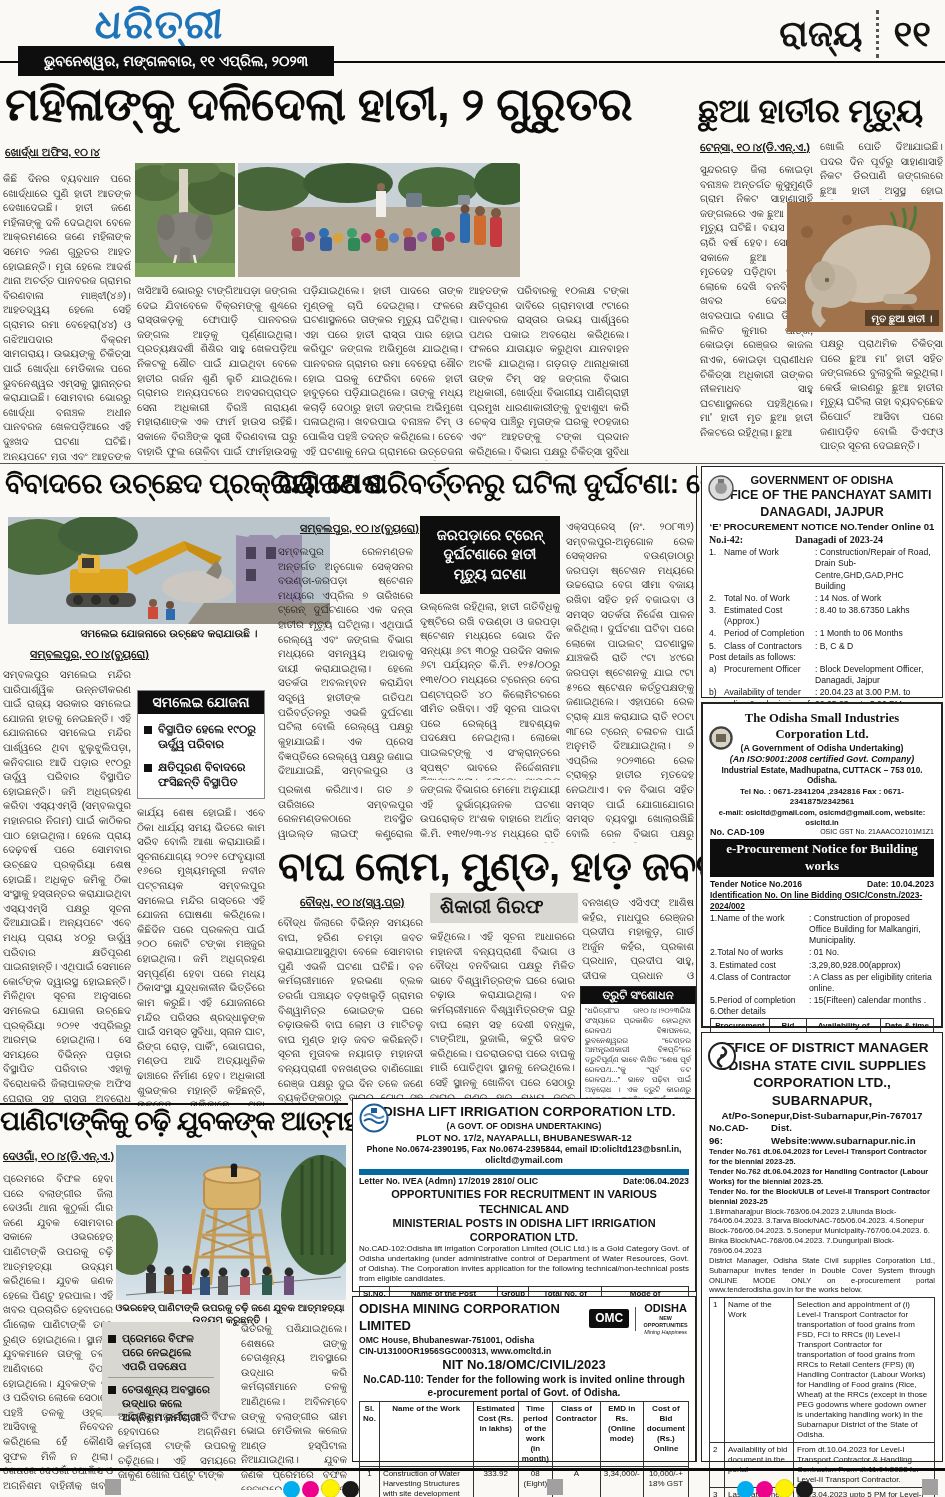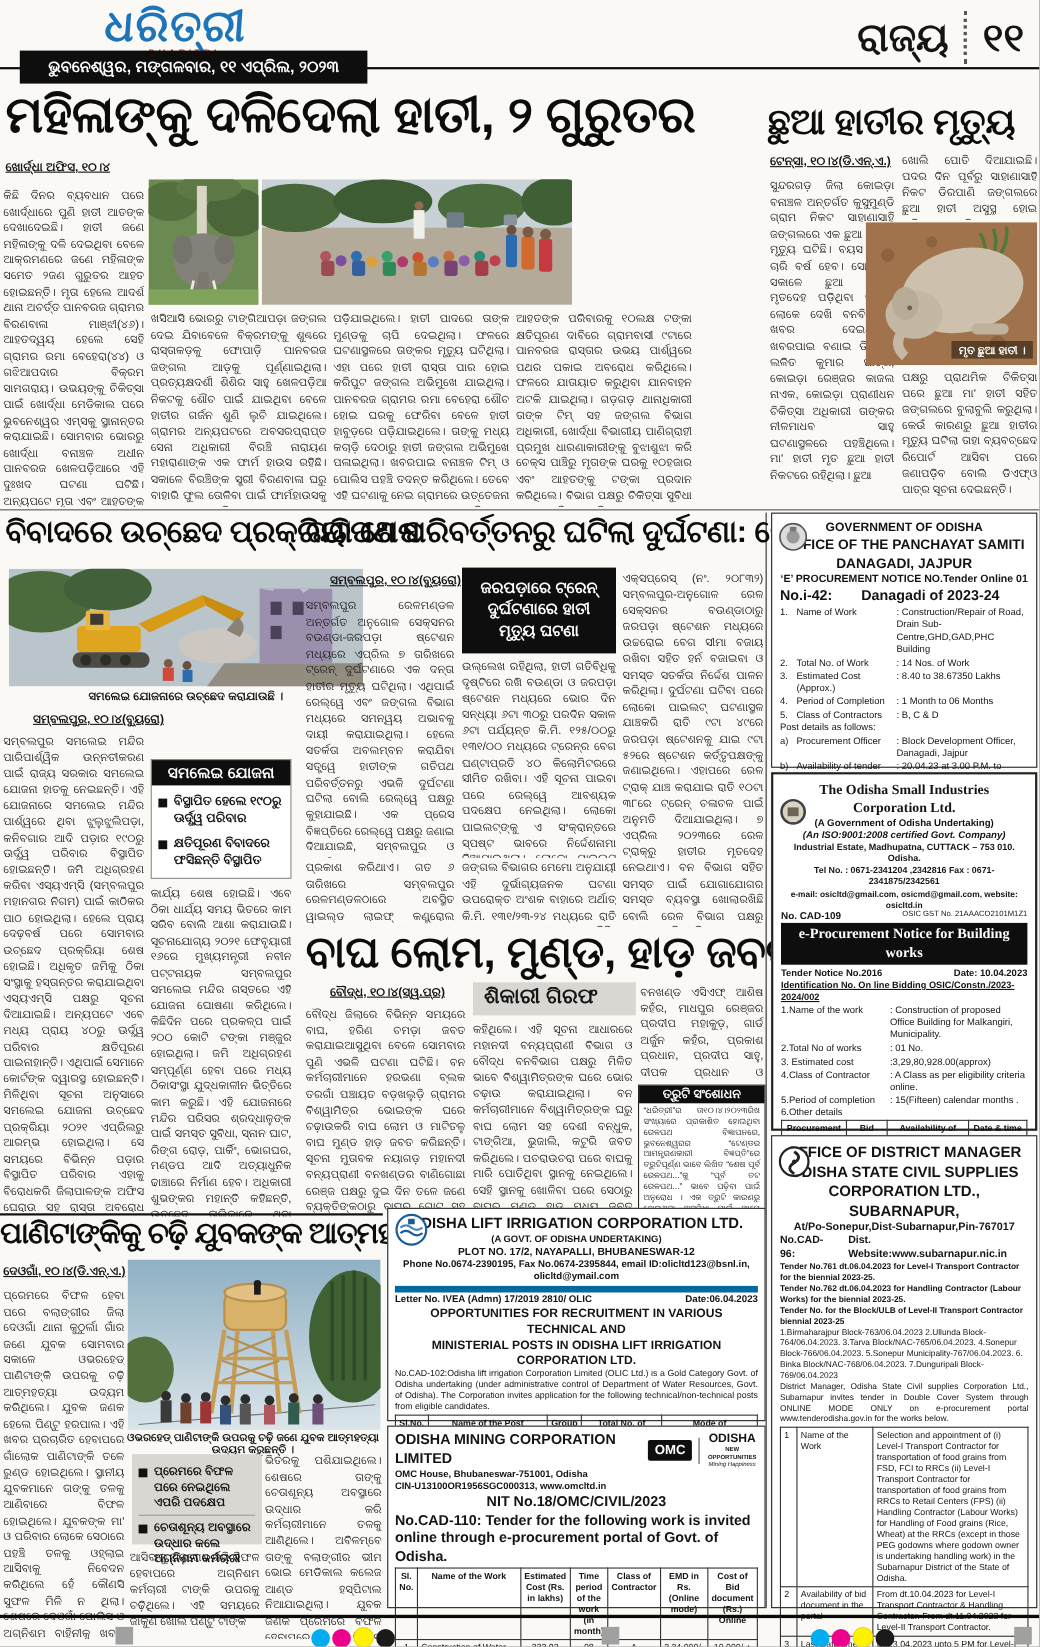--- a/index.html
+++ b/index.html
@@ -265,21 +265,21 @@
           <circle cx="129" cy="128" r="4.4" fill="#2c2c2c"></circle>
         <rect x="146" y="130" width="10" height="20" fill="#2f5c4e"></rect>
           <circle cx="151" cy="126" r="4.4" fill="#2c2c2c"></circle>
         <rect x="168" y="131" width="10" height="19" fill="#6e4f7a"></rect>
           <circle cx="173" cy="127" r="4.4" fill="#2c2c2c"></circle>
       </g>
     </svg>
   </div>
   <div class="abs cap" style="left:112px;top:1302px;width:236px;font-size:9.8px;">ଓଭରହେଡ୍ ପାଣିଟାଙ୍କି ଉପରକୁ ଚଢ଼ି ଜଣେ ଯୁବକ ଆତ୍ମହତ୍ୟା ଉଦ୍ୟମ କରୁଛନ୍ତି ।</div>
 
-  <div class="abs graybox" style="left:120px;top:1322px;width:118px;height:82px;padding:5px 6px;">
+  <div class="abs graybox" style="left:102px;top:1322px;width:118px;height:94px;padding:5px 6px;">
     <div class="gitem" style="font-size:10.8px;">
         <span class="sq"></span>
         <span>ପ୍ରେମରେ ବିଫଳ ପରେ ନେଇଥିଲେ ଏପରି ପଦକ୍ଷେପ</span>
       </div>
     <div class="gitem" style="font-size:10.8px;">
         <span class="sq"></span>
         <span>ଚେତାଶୂନ୍ୟ ଅବସ୍ଥାରେ ଉଦ୍ଧାର କଲେ ଅଗ୍ନିଶମ କର୍ମଚାରୀ</span>
       </div>
   </div>
   <div class="abs bc" style="left:118px;top:1410px;width:118px;height:80px;">ଆସିବାକୁ ଅନୁରୋଧ କରି ବିଫଳ ହେବାପରେ ଅଗ୍ନିଶମ କର୍ମଚାରୀ ଟାଙ୍କି ଉପରକୁ ଚଢ଼ିଥିଲେ। ଏହି ସମୟରେ ଜାକୁଣି ଖୋଲି ପିଣ୍ଟୁ ଟାଙ୍କି</div>
@@ -353,21 +353,21 @@
         <span class="blackbar" style="padding:2px 6px;font-size:12px;border-radius:2px;">OMC</span>
         <span style="border-left:1px solid #555;height:24px;"></span>
         <span style="text-align:center;">
           <span style="font-weight:700;font-size:11px;display:block;">ODISHA</span>
           <span style="font-size:5.4px;font-weight:700;display:block;">NEW OPPORTUNITIES</span>
           <span style="font-size:5.4px;font-style:italic;display:block;">Mining Happiness</span>
         </span>
       </div>
     </div>
     <div class="ttl" style="font-size:13px;">NIT No.18/OMC/CIVIL/2023</div>
-    <div style="font-weight:700;font-size:13px;line-height:1.25;">No.CAD-110:  Tender for the following work is invited online through e-procurement portal of Govt. of Odisha.</div>
+    <div style="font-weight:700;font-size:10px;line-height:1.25;text-align:center;">No.CAD-110:  Tender for the following work is invited online through e-procurement portal of Govt. of Odisha.</div>
     <table class="tb" style="margin-top:2px;">
       <tbody>
           <tr>
         <th>Sl. No.</th>
             <th style="width:38%;">Name of the Work</th>
             <th>Estimated Cost (Rs. in lakhs)</th>
             <th>Time period of the work (in month)</th>
             <th>Class of Contractor</th>
             <th>EMD in Rs. (Online mode)</th>
             <th>Cost of Bid document (Rs.) Online</th>
@@ -389,21 +389,21 @@
   <div class="abs notice" style="left:701px;top:466px;width:242px;height:232px;">
     <svg width="26" height="26" viewBox="0 0 26 26" style="position:absolute;left:6px;top:8px;">
       <circle cx="13" cy="13" r="12" fill="#ddd" stroke="#555" stroke-width="1.5"></circle>
       <circle cx="13" cy="13" r="6" fill="#999"></circle>
       <rect x="10" y="4" width="6" height="4" fill="#777"></rect>
     </svg>
     <div class="ttl" style="font-size:11px;">GOVERNMENT OF ODISHA</div>
     <div class="ttl" style="font-size:12.5px;">OFFICE OF THE PANCHAYAT SAMITI</div>
     <div class="ttl" style="font-size:12.5px;">DANAGADI, JAJPUR</div>
     <div class="ttl" style="font-size:9.6px;margin-top:1px;">‘E’ PROCUREMENT NOTICE NO.Tender Online 01</div>
-    <div style="display:flex;font-weight:700;font-size:13px;">
+    <div style="display:flex;font-weight:700;font-size:10px;font-family:Liberation Serif, serif;">
       <span>No.i-42:</span>
       <span style="flex:1;text-align:center;">Danagadi of 2023-24</span>
     </div>
     <div class="nrow">
         <span class="n">1.</span>
         <span class="l">Name of Work</span>
         <span class="v">: Construction/Repair of Road, Drain Sub-Centre,GHD,GAD,PHC Building</span>
       </div>
     <div class="nrow">
         <span class="n">2.</span>

